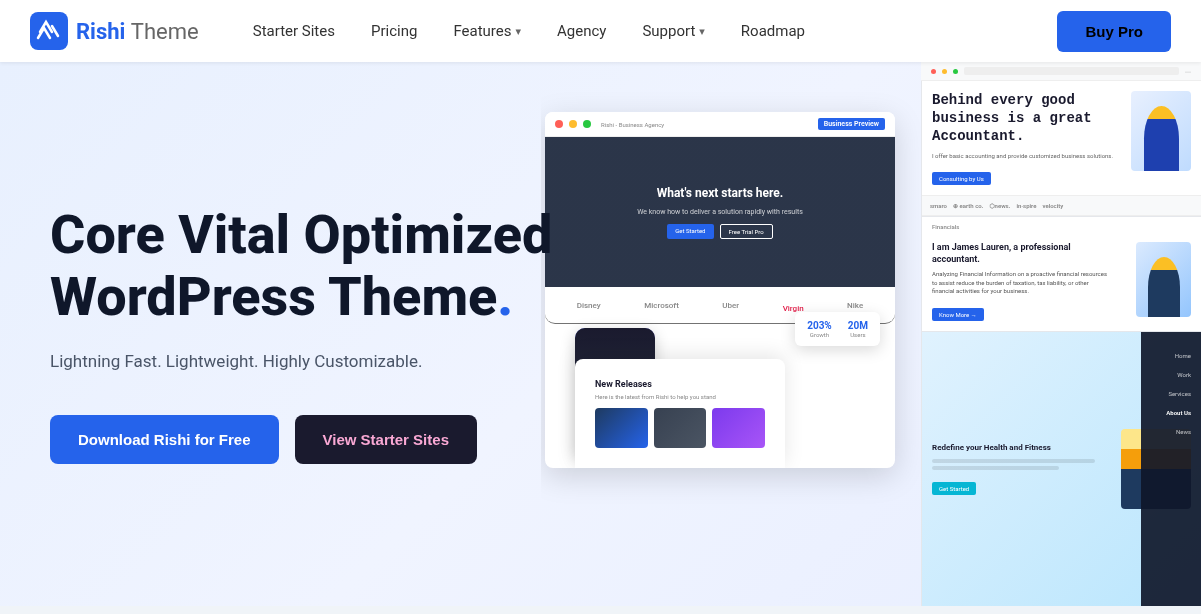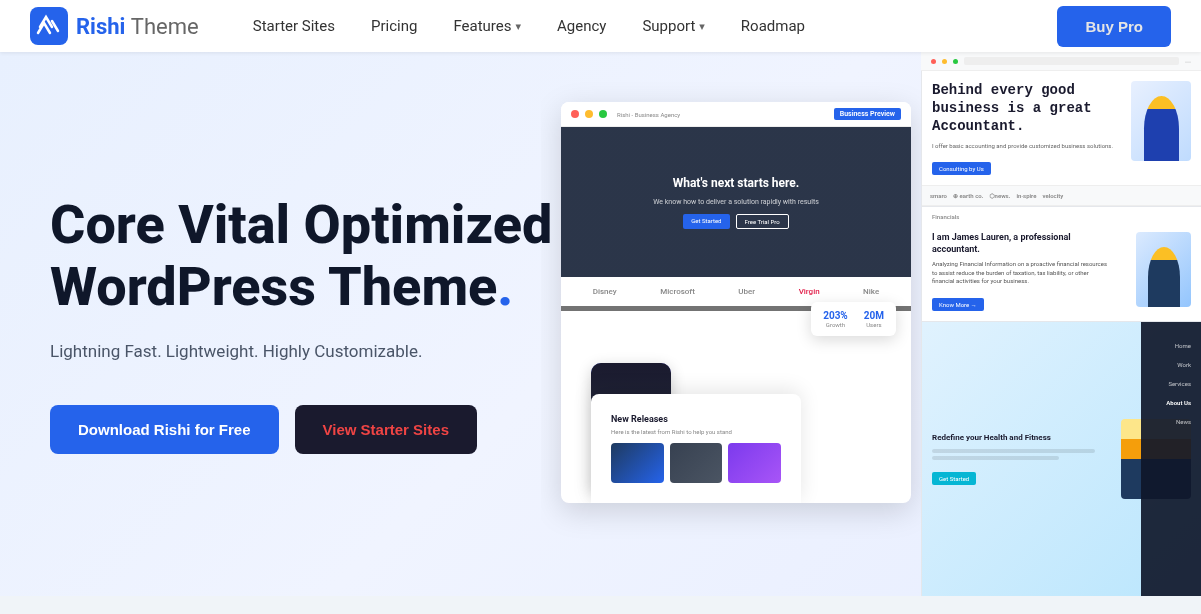--- a/index.html
+++ b/index.html
@@ -6,21 +6,21 @@
     body {
       font-family: -apple-system, BlinkMacSystemFont, 'Segoe UI', Roboto, sans-serif;
       background: #f0f4f8;
       width: 1201px;
       overflow-x: hidden;
     }
 
     
     header {
       background: #fff;
-      height: 52px;
+      height: 62px;
       display: flex;
       align-items: center;
       padding: 16px 30px;
       box-shadow: 0 1px 4px rgba(0,0,0,0.08);
       position: relative;
       z-index: 10;
     }
     .logo {
       display: flex;
       align-items: center;
@@ -56,21 +56,21 @@
       gap: 4px;
       border-radius: 4px;
       text-decoration: none;
     }
     .nav-chevron {
       font-size: 11px;
       color: #666;
     }
     .buy-pro-btn {
       background: #2563eb;
-      color: #e5e5e5;
+      color: #000000;
       border: none;
       padding: 12px 28px;
       border-radius: 6px;
       font-size: 15px;
       font-weight: 600;
       cursor: pointer;
       white-space: nowrap;
     }
 
     
@@ -113,21 +113,21 @@
       color: #ffffff;
       border: none;
       padding: 16px 28px;
       border-radius: 8px;
       font-size: 15px;
       font-weight: 600;
       cursor: pointer;
     }
     .btn-secondary {
       background: #1a1a2e;
-      color: #ef4444;
+      color: #f9a8d4;
       border: none;
       padding: 16px 28px;
       border-radius: 8px;
       font-size: 15px;
       font-weight: 600;
       cursor: pointer;
     }
 
     
     .hero-visuals {
@@ -135,24 +135,24 @@
       right: 0;
       top: 0;
       width: 660px;
       height: 100%;
       overflow: hidden;
     }
 
     
     .screenshot-main {
       position: absolute;
-      left: 20px;
+      left: 4px;
       top: 50px;
       width: 350px;
-      height: 401px;
+      height: 356px;
       background: #fff;
       border-radius: 8px;
       box-shadow: 0 8px 30px rgba(0,0,0,0.15);
       overflow: hidden;
     }
     .screenshot-header {
       background: #fff;
       padding: 6px 10px;
       display: flex;
       align-items: center;
@@ -207,21 +207,22 @@
       color: #fff;
       font-size: 6px;
       padding: 3px 8px;
       border-radius: 2px;
     }
     .sc-logos {
       padding: 10px;
       display: flex;
       align-items: center;
       justify-content: space-around;
-      border-bottom: 5px solid #737373;
+      border-bottom: 1px solid #737373;
+      border-radius: 10px;
     }
     .sc-logo-item {
       font-size: 8px;
       color: #888;
       font-weight: 500;
     }
     .sc-body {
       padding: 10px;
     }
     .sc-section-title {
@@ -626,21 +627,21 @@
         <div class="sc-hero-btns">
           <div class="sc-hero-btn">Get Started</div>
           <div class="sc-hero-btn2">Free Trial Pro</div>
         </div>
       </div>
 
       <div class="sc-logos">
         <span class="sc-logo-item">Disney</span>
         <span class="sc-logo-item">Microsoft</span>
         <span class="sc-logo-item">Uber</span>
-        <span class="sc-logo-item" style="color:#e11d48;">Virgin</span>
+        <span class="sc-logo-item" style="color:#e11d48;margin-top:7px;">Virgin</span>
         <span class="sc-logo-item">Nike</span>
       </div>
 
 
       <div class="sc-stats">
         <div class="sc-stat-item">
           <div class="sc-stat-num">203%</div>
           <div class="sc-stat-label">Growth</div>
         </div>
         <div class="sc-stat-item">

